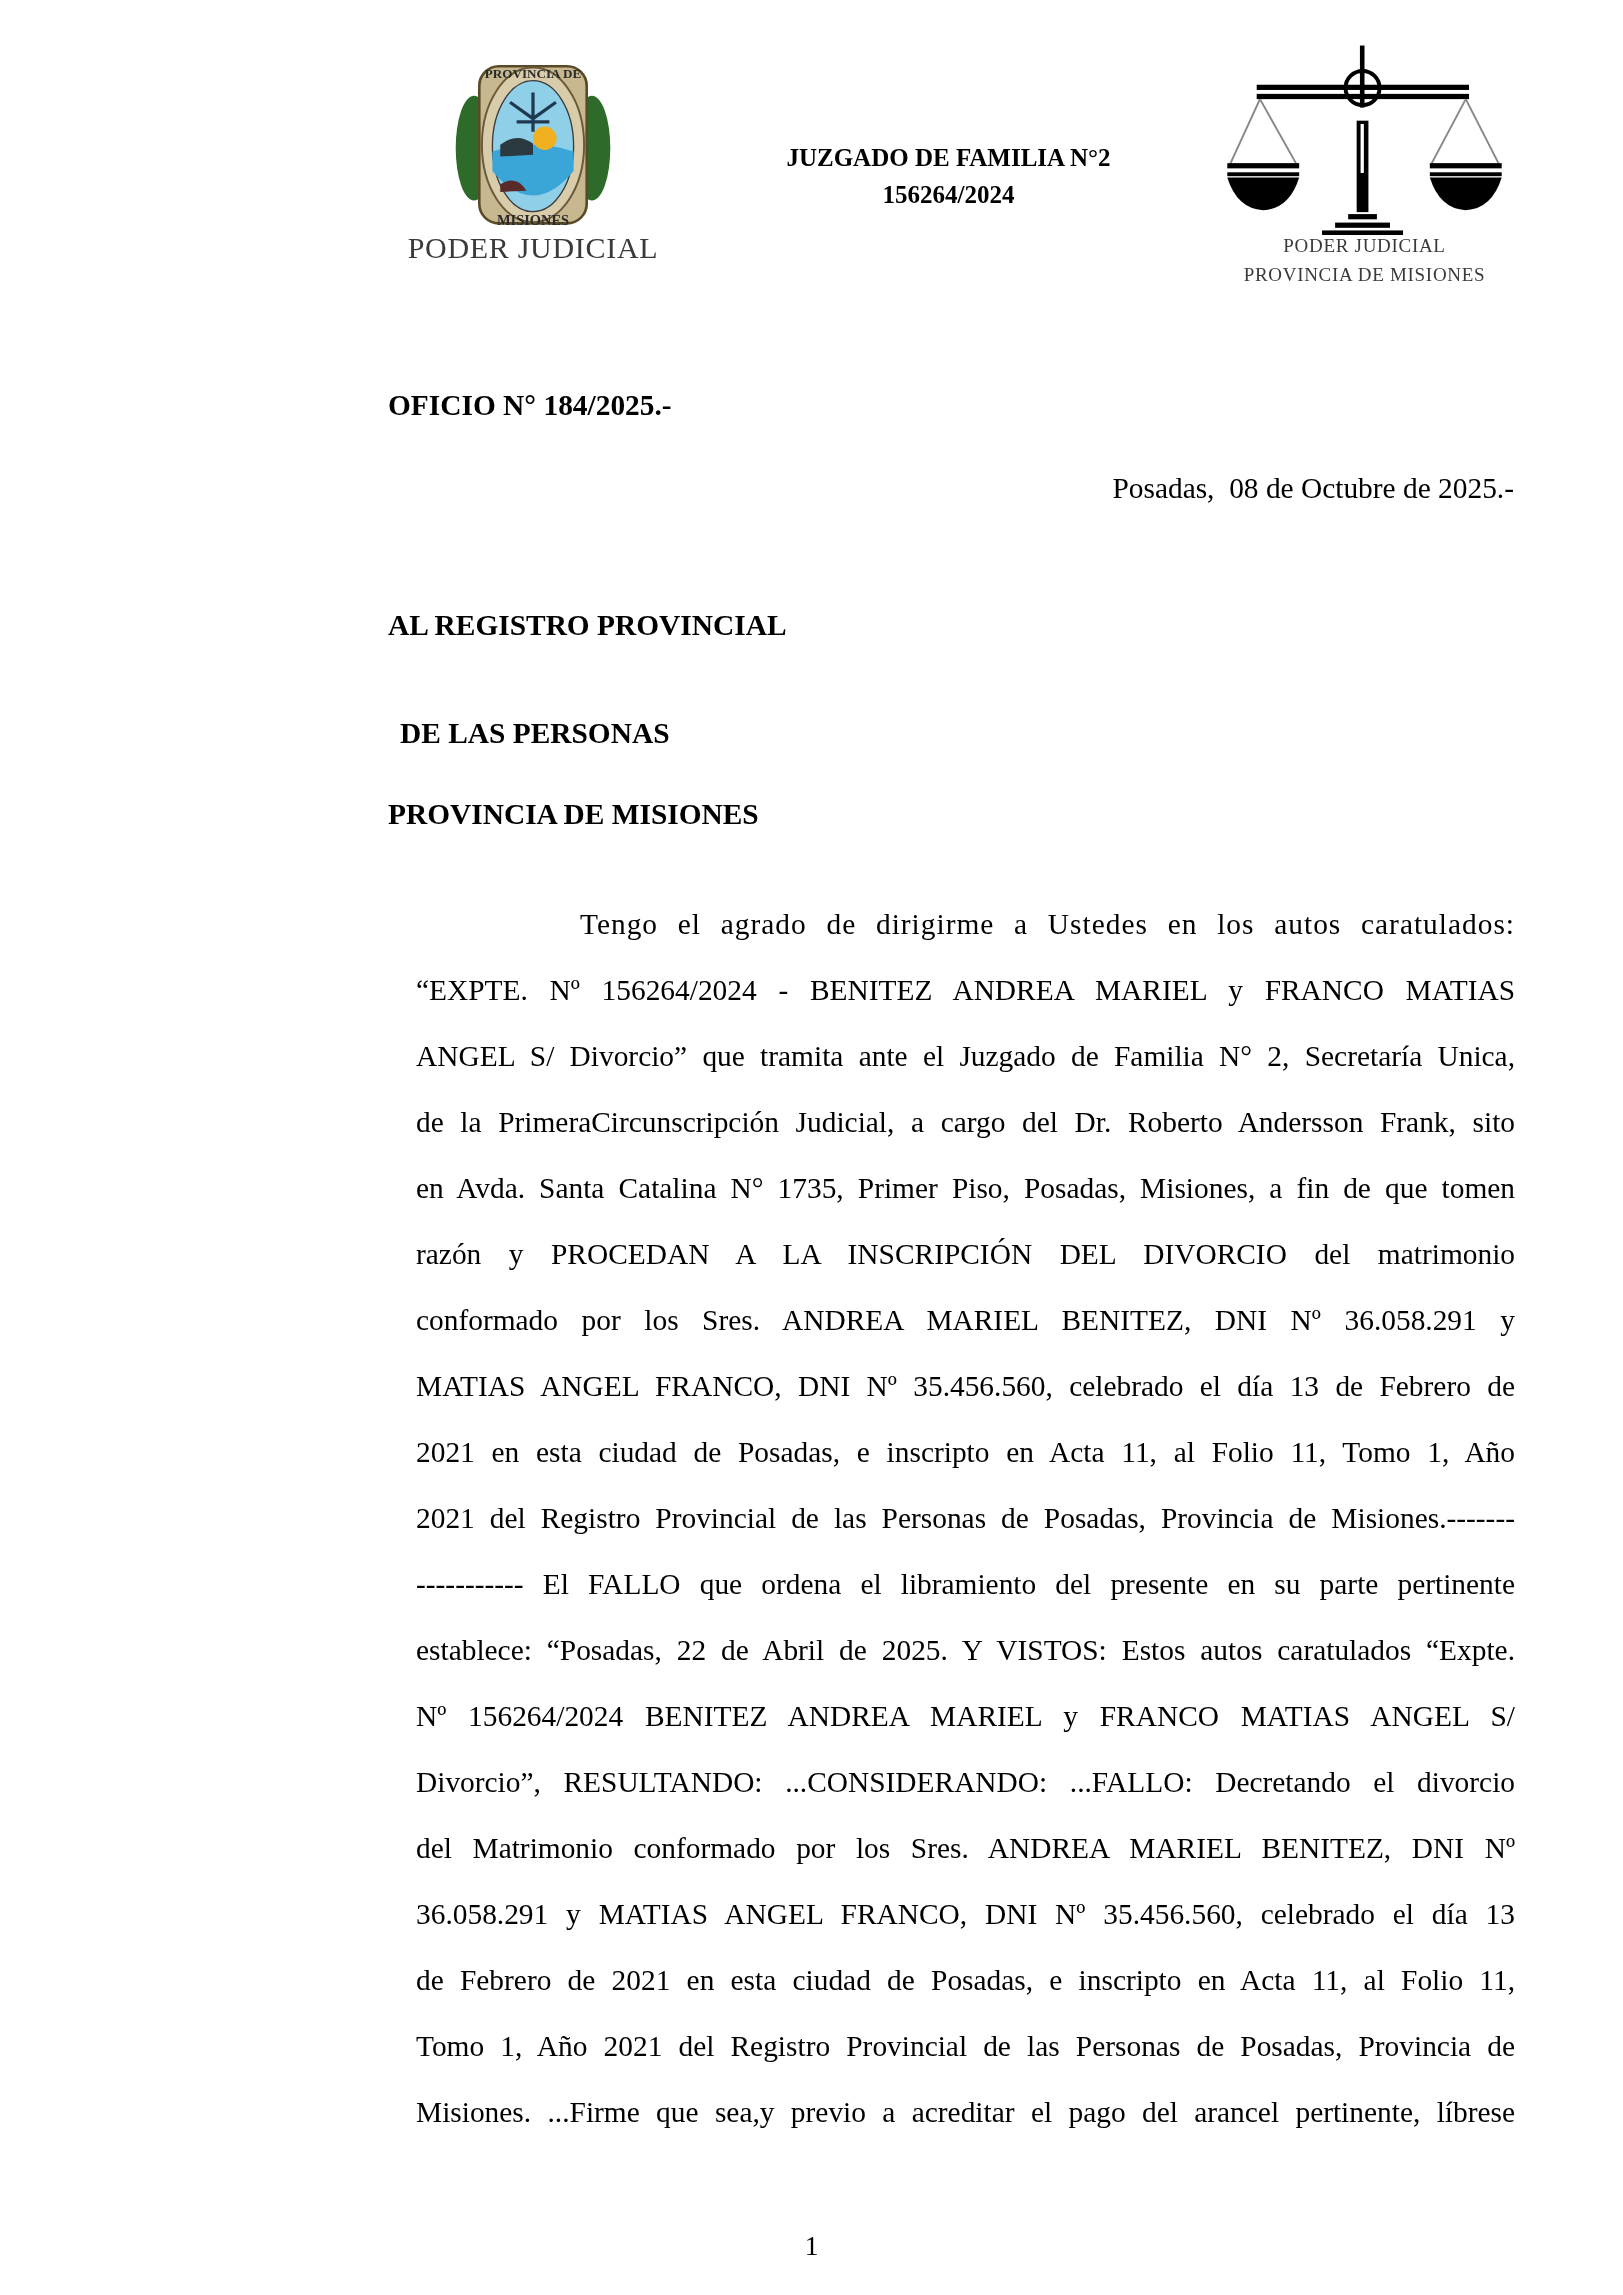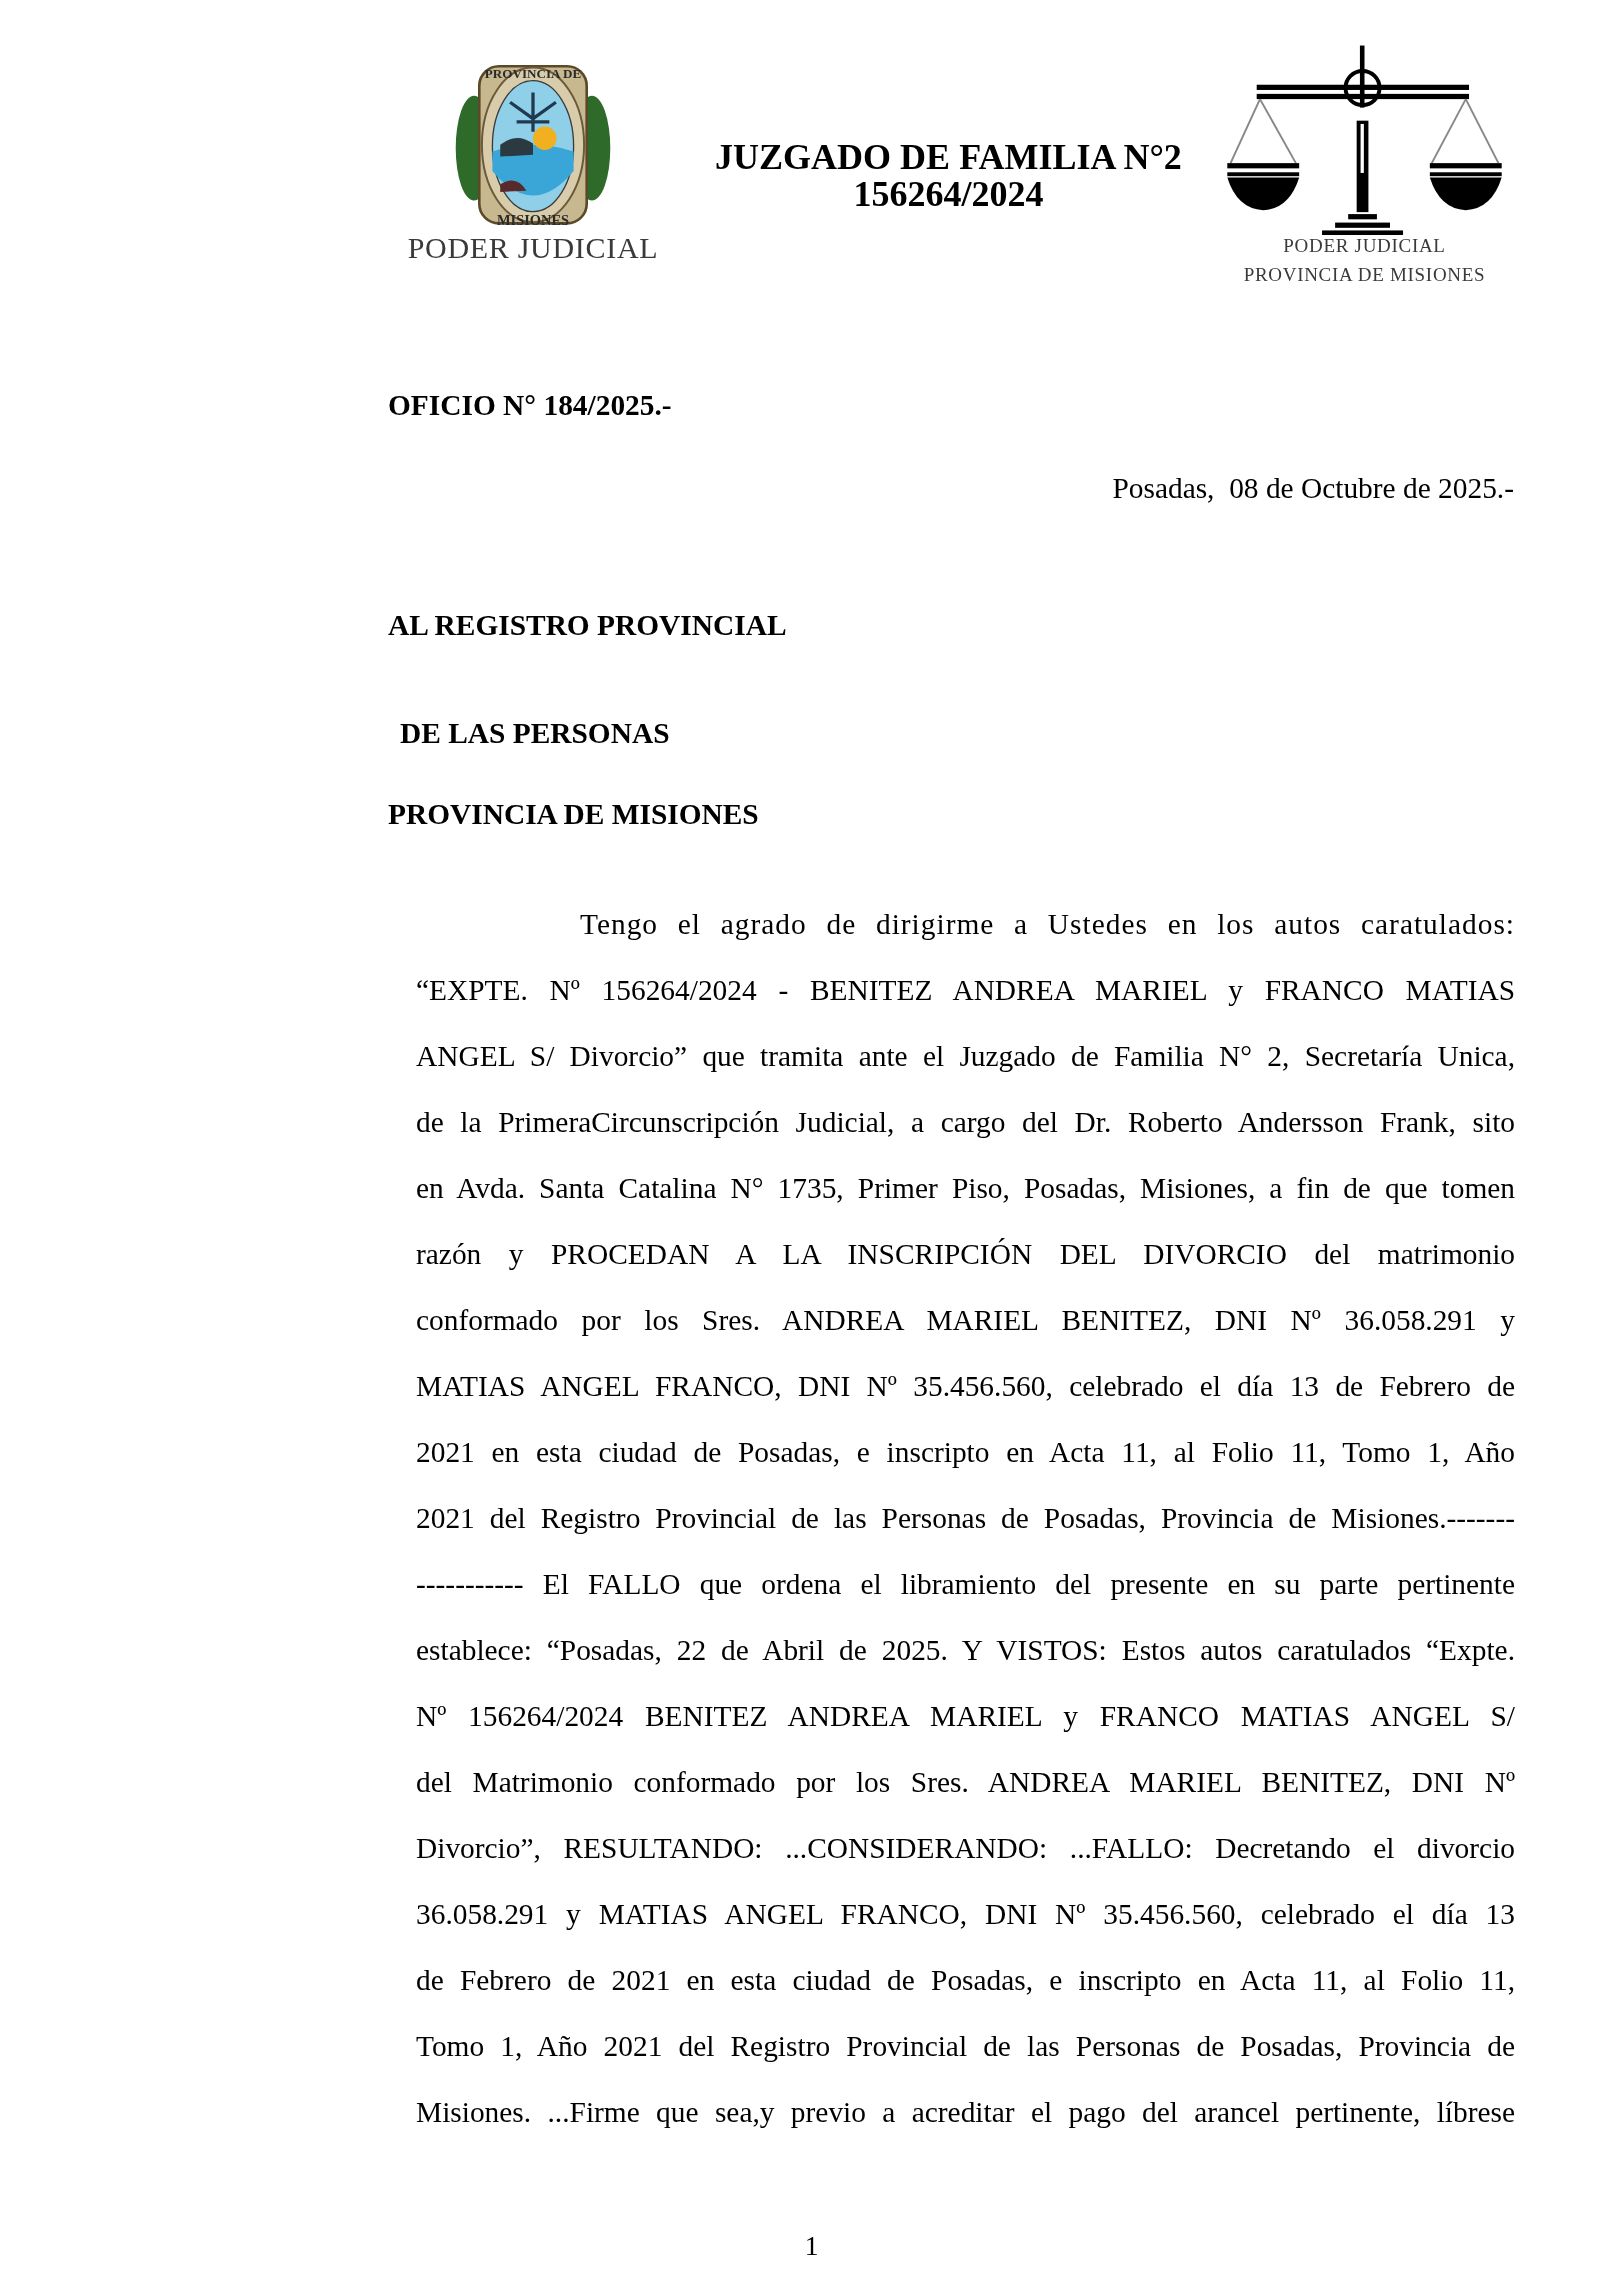--- a/index.html
+++ b/index.html
@@ -2,21 +2,21 @@
 <html style="font-size:10.5px"><head>
 <meta charset="utf-8">
 <style>
   html, body { margin:0; padding:0; background:#ffffff; }
   body { width:1623px; height:2295px; position:relative; overflow:hidden;
          font-family:"Liberation Serif", "DejaVu Serif", serif; color:#000; }
   .abs { position:absolute; }
   .logo-left { left:402px; top:40px; width:262px; height:236px; }
   .logo-right { left:1224px; top:39px; width:281px; height:249px; }
   .logo-caption { font-family:"Liberation Serif", serif; color:#3a3a3a; letter-spacing:0.7px; white-space:nowrap; text-align:center; }
-  .header { left:687px; width:523px; text-align:center; top:139px; font-weight:bold; font-size:36px; line-height:37px; }
+  .header { left:687px; width:523px; text-align:center; top:139px; font-weight:bold; font-size:25px; line-height:37px; }
   .bold { font-weight:bold; font-size:29.4px; }
   .oficio { left:388px; top:389px; }
   .date { right:109px; top:472px; font-size:29.4px; }
   .addr { left:388px; font-size:29.4px; font-weight:bold; }
   .body-text { left:388px; top:891px; width:1127px; font-size:29.4px; line-height:66px; text-align:justify; }
   .body-line { display:block; height:66px; white-space:nowrap; text-align-last:justify; text-align:justify;margin-left:28px; }
   .body-line.first { padding-left:164px; letter-spacing:1px; }
   .page-num { left:0; width:1623px; text-align:center; top:2230px; font-size:27.5px; }
 </style>
 </head>
@@ -97,22 +97,22 @@
   <span class="body-line">de la PrimeraCircunscripción Judicial, a cargo del Dr. Roberto Andersson Frank, sito</span>
   <span class="body-line">en Avda. Santa Catalina N° 1735, Primer Piso, Posadas, Misiones, a fin de que tomen</span>
   <span class="body-line">razón y PROCEDAN A LA  INSCRIPCIÓN DEL DIVORCIO del matrimonio</span>
   <span class="body-line">conformado por los Sres. ANDREA MARIEL BENITEZ, DNI Nº 36.058.291 y</span>
   <span class="body-line">MATIAS ANGEL FRANCO, DNI Nº 35.456.560, celebrado el día 13 de Febrero de</span>
   <span class="body-line">2021 en esta ciudad de Posadas, e inscripto en Acta 11, al Folio 11, Tomo 1, Año</span>
   <span class="body-line">2021 del Registro Provincial de las Personas de Posadas, Provincia de Misiones.-------</span>
   <span class="body-line">----------- El FALLO que ordena el libramiento del presente en su parte pertinente</span>
   <span class="body-line">establece: “Posadas, 22 de Abril de 2025. Y VISTOS: Estos autos caratulados “Expte.</span>
   <span class="body-line">Nº 156264/2024 BENITEZ ANDREA MARIEL y FRANCO MATIAS ANGEL S/</span>
+  <span class="body-line">Divorcio”, RESULTANDO: ...CONSIDERANDO: ...FALLO: Decretando el divorcio</span>
   <span class="body-line">del Matrimonio conformado por los Sres. ANDREA MARIEL BENITEZ, DNI Nº</span>
-  <span class="body-line">Divorcio”, RESULTANDO: ...CONSIDERANDO: ...FALLO: Decretando el divorcio</span>
   <span class="body-line">36.058.291 y MATIAS ANGEL FRANCO, DNI Nº 35.456.560, celebrado el día 13</span>
   <span class="body-line">de Febrero de 2021 en esta ciudad de Posadas, e inscripto en Acta 11, al Folio 11,</span>
   <span class="body-line">Tomo 1, Año 2021 del Registro Provincial de las Personas de Posadas, Provincia de</span>
   <span class="body-line">Misiones. ...Firme que sea,y previo a acreditar el pago del arancel pertinente, líbrese</span>
 </div>
 
 <div class="abs page-num">1</div>
 
 
 </body></html>

